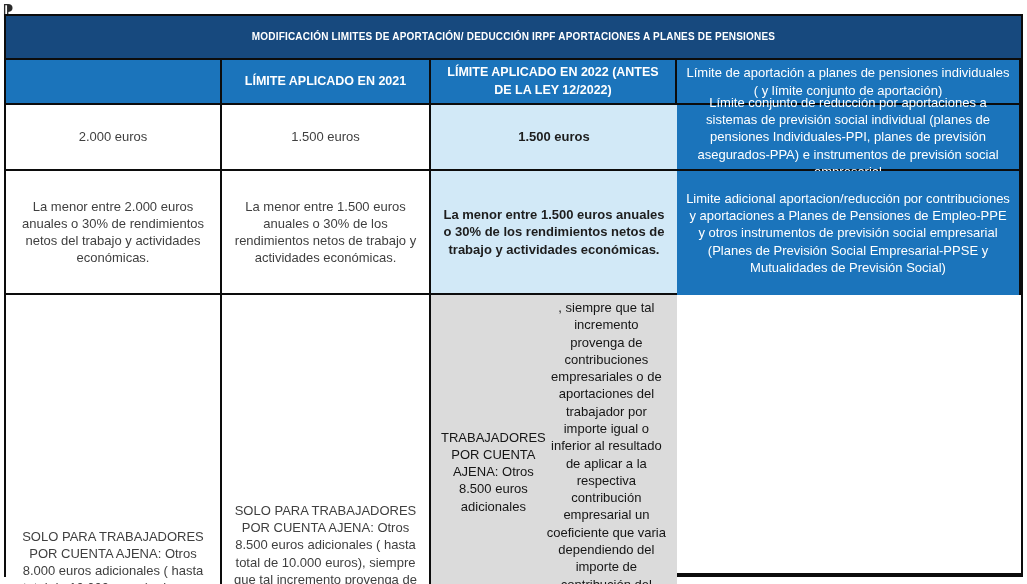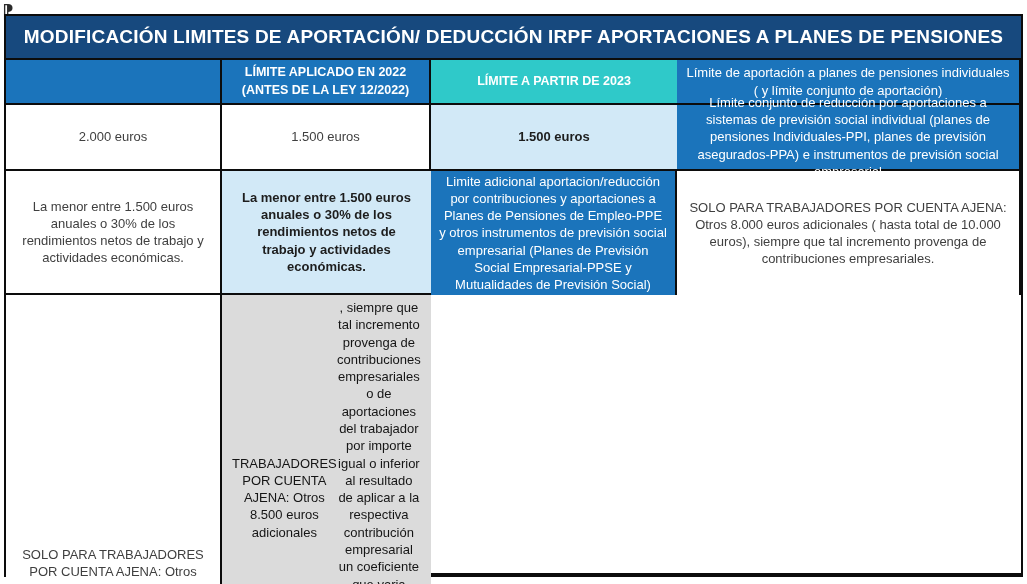--- a/index.html
+++ b/index.html
@@ -25,21 +25,21 @@
     display:flex;align-items:center;justify-content:center;
     text-align:center;padding:4px 12px;
     border-right:2px solid #0c0c0c;border-bottom:2px solid #0c0c0c;
     line-height:1.32;
   }
   .last-col{border-right:none;}
   .last-row{border-bottom:none;}
   .title-cell{
     grid-column:1 / -1;
     background:var(--navy,#17497E);
-    color:#fff;font-weight:bold;font-size:19px;letter-spacing:.2px;
+    color:#fff;font-weight:bold;font-size:10px;letter-spacing:.2px;
     border-right:none;
   }
   .hdr{
     background:var(--blue,#1B74BB);
     color:#fff;font-weight:bold;font-size:12.5px;line-height:1.4;
   }
   .hdr-2023{background:var(--tealHeader,#2FC9C9);}
   .rowlabel{
     background:var(--blue,#1B74BB);
     color:#fff;font-size:13px;padding:4px 8px;
@@ -70,29 +70,30 @@
 </head>
 <body>
 
 <span class="pilcrow">¶</span>
 
 <div class="table">
 
   <div class="cell title-cell">MODIFICACIÓN LIMITES DE APORTACIÓN/ DEDUCCIÓN IRPF APORTACIONES A PLANES DE PENSIONES</div>
 
   <div class="cell hdr"></div>
+  <div class="cell hdr">LÍMITE APLICADO EN 2021</div>
   <div class="cell hdr">LÍMITE APLICADO EN 2022 (ANTES DE LA LEY 12/2022)</div>
-  <div class="cell hdr hdr-2023 last-col">LÍMITE A PARTIR DE 2023</div>
 
   <div class="cell rowlabel">Límite de aportación a planes de pensiones individuales ( y límite conjunto de aportación)</div>
   <div class="cell val">2.000 euros</div>
   <div class="cell val">1.500 euros</div>
   <div class="cell val lightblue last-col">1.500 euros</div>
 
   <div class="cell rowlabel">Límite conjunto de reducción por aportaciones a sistemas de previsión social individual (planes de pensiones Individuales-PPI, planes de previsión asegurados-PPA) e instrumentos de previsión social empresarial</div>
+  <div class="cell val">La menor entre 2.000 euros anuales o 30% de rendimientos netos del trabajo y actividades económicas.</div>
   <div class="cell val">La menor entre 1.500 euros anuales o 30% de los rendimientos netos de trabajo y actividades económicas.</div>
   <div class="cell val lightblue last-col">La menor entre 1.500 euros anuales o 30% de los rendimientos netos de trabajo y actividades económicas.</div>
 
   <div class="cell rowlabel last-row">Limite adicional aportacion/reducción por contribuciones y aportaciones  a Planes de Pensiones de Empleo-PPE y otros instrumentos de previsión social empresarial (Planes de Previsión Social Empresarial-PPSE y Mutualidades de Previsión Social)</div>
   <div class="cell val last-row">SOLO PARA TRABAJADORES POR CUENTA AJENA: Otros 8.000 euros adicionales ( hasta total de 10.000 euros), siempre que tal incremento provenga de contribuciones empresariales.</div>
   <div class="cell val last-row">SOLO PARA TRABAJADORES POR CUENTA AJENA: Otros 8.500 euros adicionales ( hasta total de 10.000 euros), siempre que tal incremento provenga de contribuciones empresariales o aportaciones del trabajador que fueran iguales o inferiores a las del empleador.</div>
   <div class="cell col2023-stack last-col last-row">
     <div class="gray-cell">
         <span class="seg-bold">TRABAJADORES POR CUENTA AJENA: Otros 8.500 euros adicionales</span>
         <span class="seg-bold">, siempre que tal incremento provenga de contribuciones empresariales o de aportaciones del trabajador por importe igual o inferior al resultado de aplicar a la respectiva contribución empresarial un coeficiente que varia dependiendo del importe de contribución del empleador y del salario del trabajador.</span>

